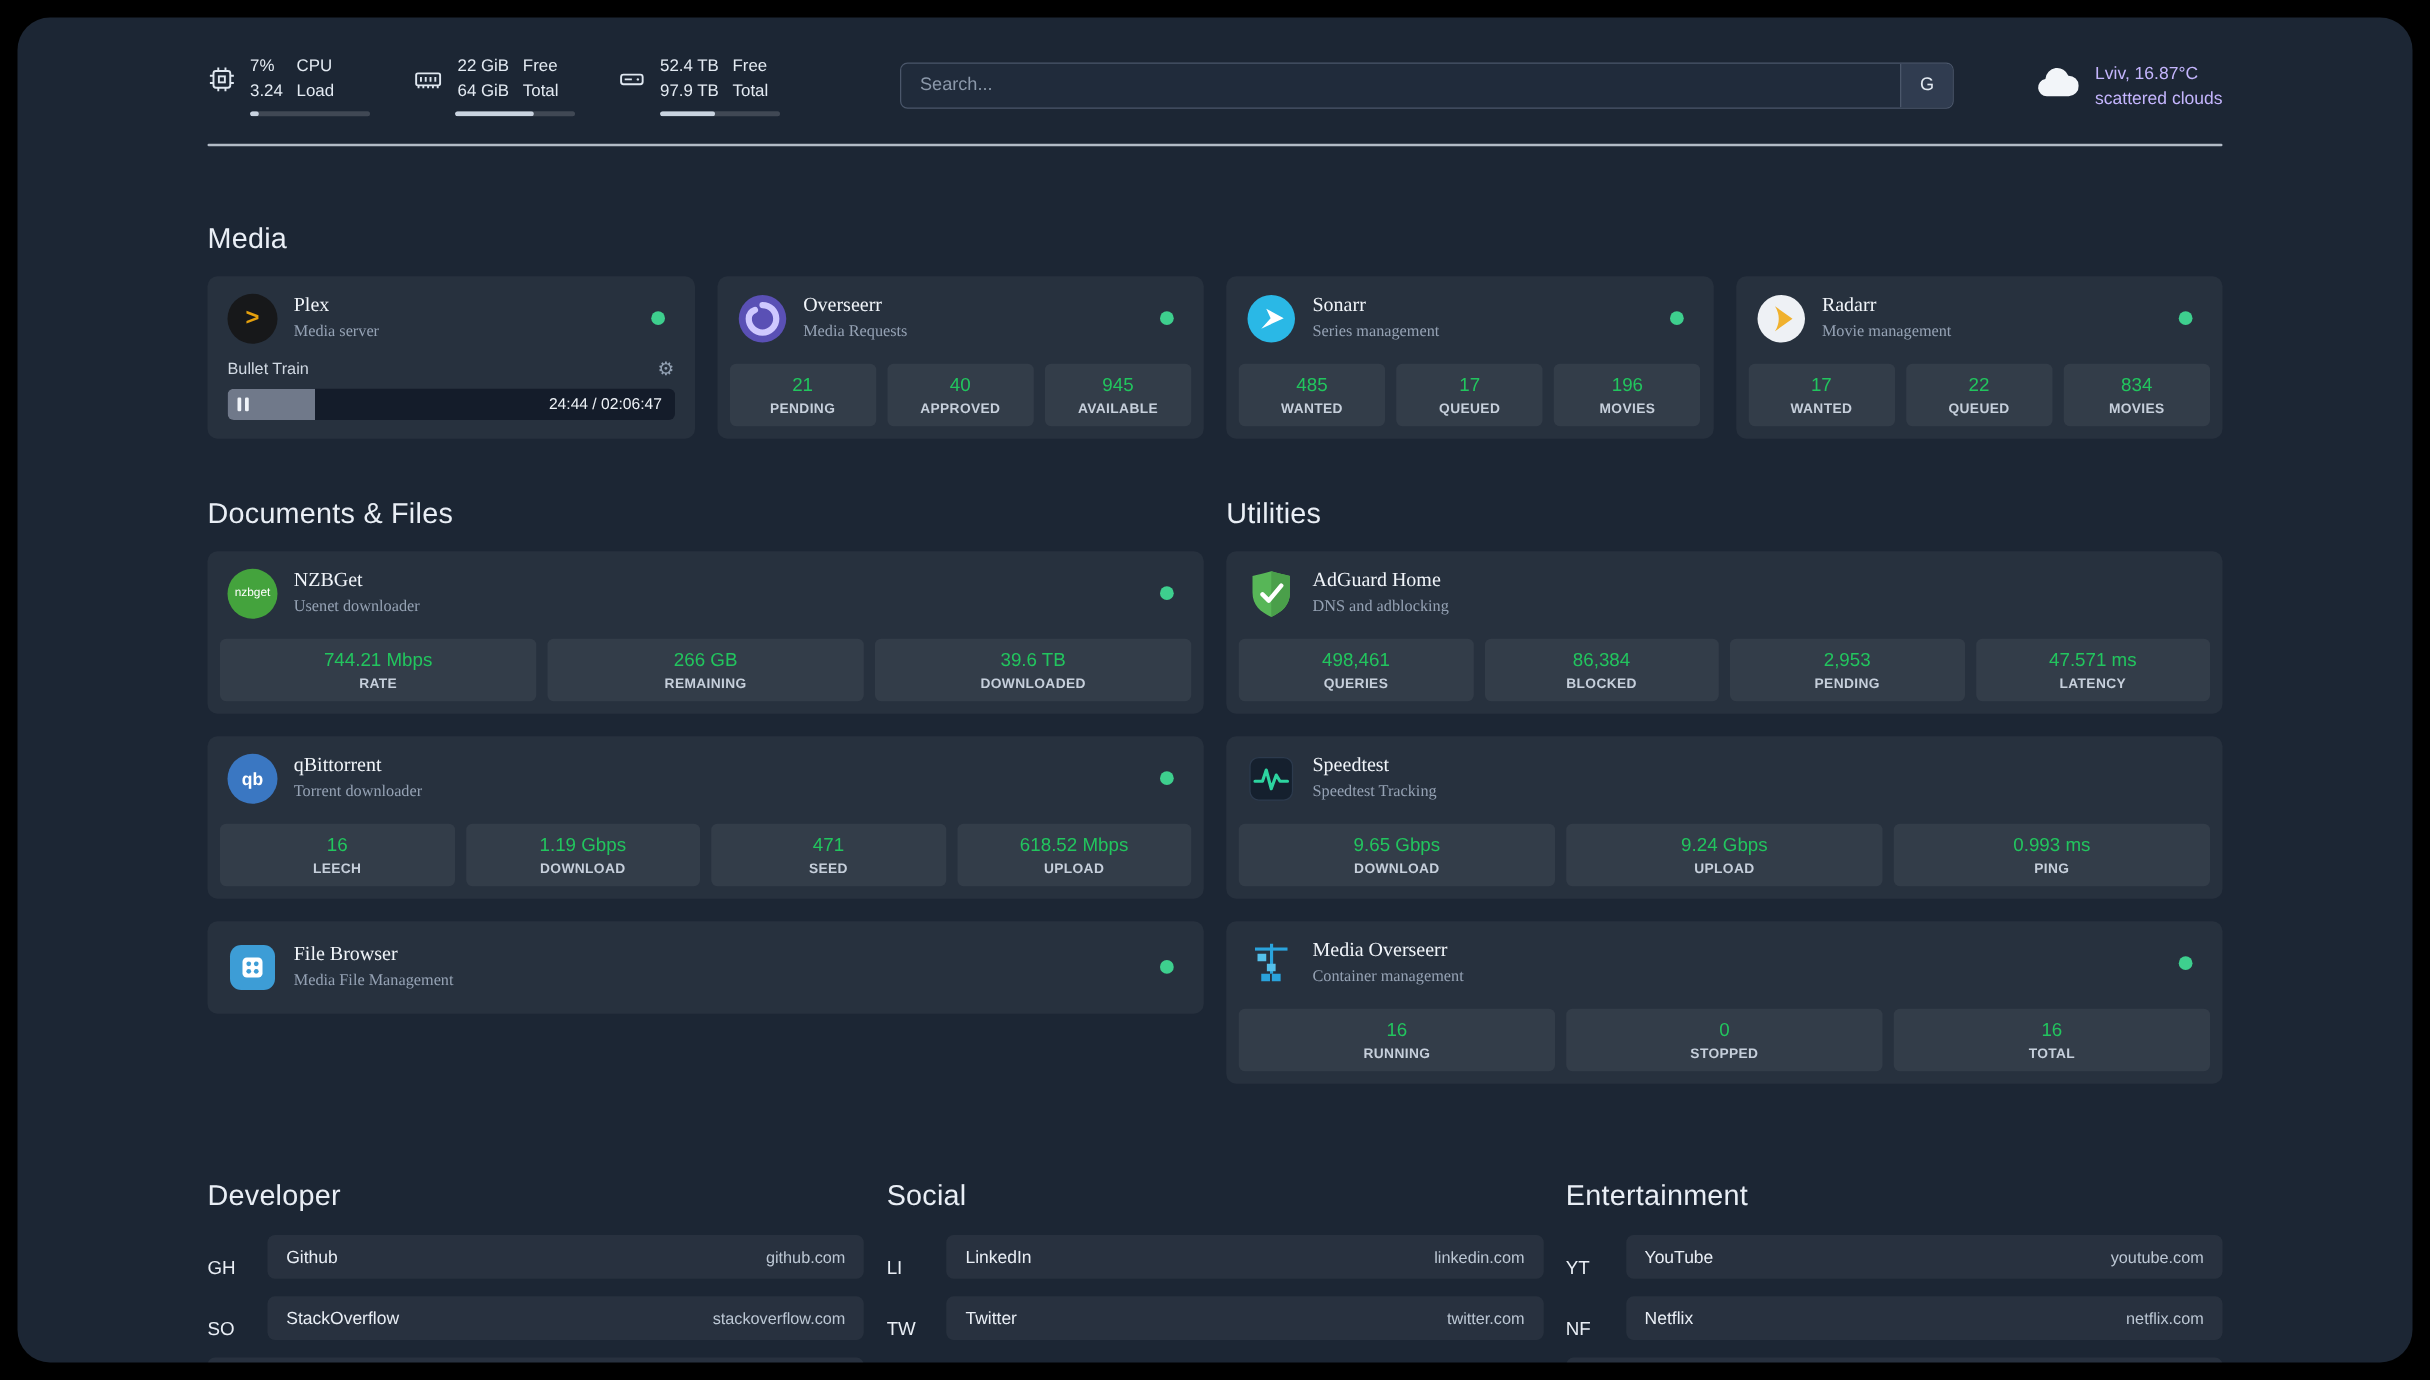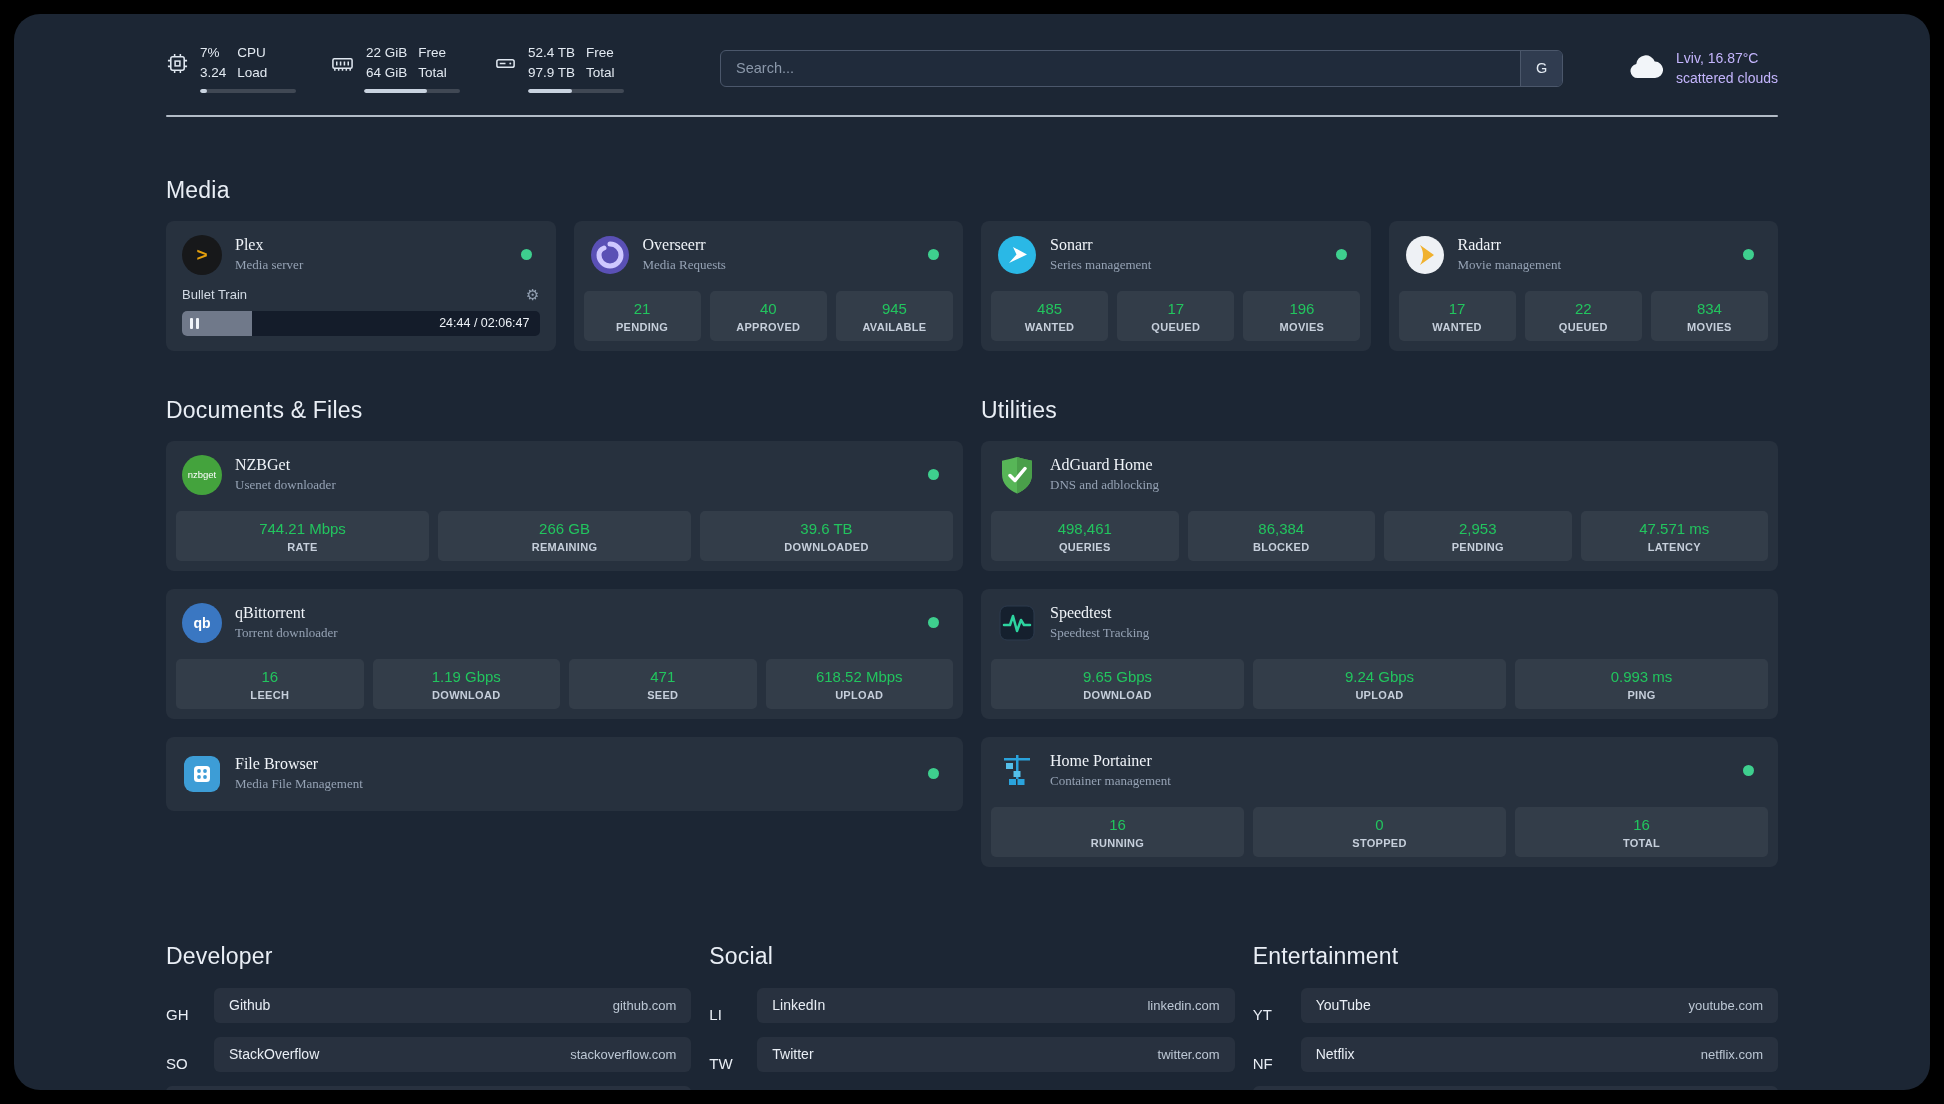--- a/index.html
+++ b/index.html
@@ -465,21 +465,21 @@
               <svg width="40" height="40" viewBox="0 0 40 40">
                 <rect x="19" y="4" width="2.5" height="24" fill="#2aa3dc"></rect>
                 <rect x="7" y="7" width="26" height="2.5" fill="#2aa3dc"></rect>
                 <rect x="9" y="12" width="7" height="6" fill="#55c0ea"></rect>
                 <rect x="16.5" y="20" width="7" height="6" fill="#55c0ea"></rect>
                 <rect x="12" y="28" width="7" height="6" fill="#2aa3dc"></rect>
                 <rect x="20.5" y="28" width="7" height="6" fill="#2aa3dc"></rect>
               </svg>
             </div>
             <div class="svc-text">
-              <span class="svc-name">Home Portainer</span>
+              <span class="svc-name">Media Overseerr</span>
               <span class="svc-desc">Container management</span>
             </div>
             <span class="status-dot"></span>
           </div>
           <div class="stats-row stats-3">
             <div class="stat">
               <div class="stat-value">16</div>
               <div class="stat-label">RUNNING</div>
             </div>
             <div class="stat">

